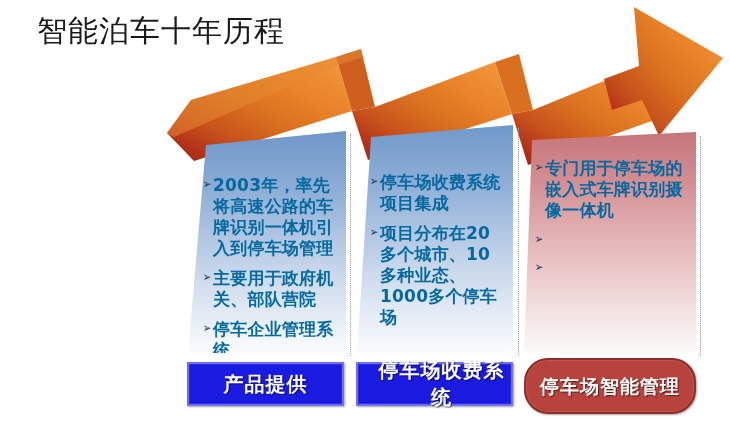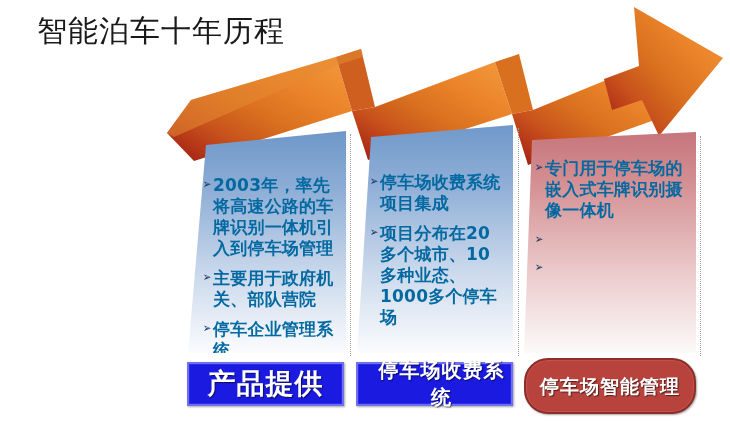--- a/index.html
+++ b/index.html
@@ -167,21 +167,21 @@
       <div class="bullet">
         <span class="mk">➢</span>
       </div>
     </div>
   </div>
 
   <div class="vsep" style="left: 350px; top: 134px; height: 222px; z-index: 3; position: absolute;"></div>
   <div class="vsep" style="left: 518px; top: 128px; height: 228px; z-index: 3; position: absolute;"></div>
   <div class="vsep" style="left: 700px; top: 136px; height: 220px; z-index: 3; position: absolute;"></div>
 
-  <div class="banner blue" style="left: 187px; top: 362px; width: 157px; height: 44px; font-size: 28px; z-index: 3; position: absolute;">
+  <div class="banner blue" style="left: 187px; top: 362px; width: 157px; height: 44px; font-size: 20px; z-index: 3; position: absolute;">
     <span class="bt">产品提供</span>
   </div>
 
   <div class="banner blue" style="left: 356px; top: 362px; width: 157px; height: 44px; font-size: 20px; z-index: 3; position: absolute; padding-left: 14px;">
     <span class="bt">停车场收费系统</span>
   </div>
 
   <div class="banner red" style="left: 524px; top: 358px; width: 172px; height: 56px; font-size: 19px; flex-direction: column; line-height: 25px; z-index: 3; position: absolute; border-radius: 24px;">
     <span class="bt">停车场智能管理</span>
   </div>

